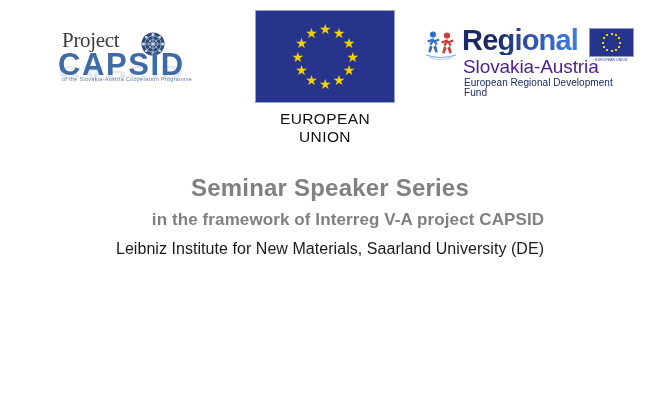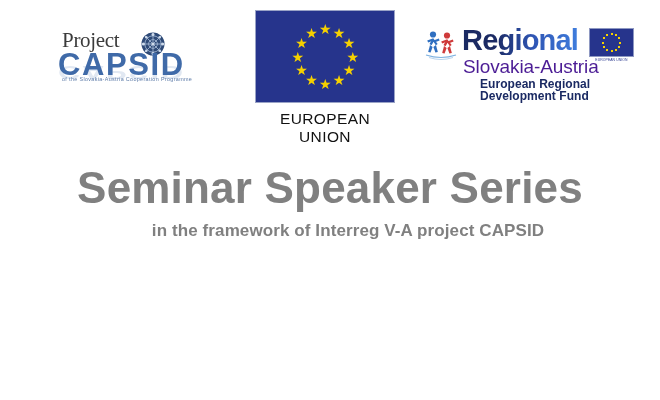--- a/index.html
+++ b/index.html
@@ -159,25 +159,25 @@
     left: 39px;
     top: 31px;
     font-family: "Liberation Sans", sans-serif;
     font-size: 19px;
     color: #4c1d95;
     letter-spacing: -0.1px;
     line-height: 1;
   }
   .interreg-fund {
     position: absolute;
-    left: 56px;
+    left: 40px;
     top: 52px;
     font-family: "Liberation Sans", sans-serif;
-    font-weight: bold;
-    font-size: 12px;
+    font-weight: normal;
+    font-size: 10px;
     color: #1b2a63;
     letter-spacing: 0.05px;
     line-height: 1;
   }
   .interreg-euflag {
     position: absolute;
     left: 165px;
     top: 2px;
     width: 45px;
     height: 38px;
@@ -207,24 +207,24 @@
 
   
   .main-text {
     position: absolute;
     top: 135px;
     left: 0;
     width: 660px;
     text-align: center;
   }
   .series-title {
-    margin-top: 29px;
-    font-family: "Liberation Sans", sans-serif;
-    font-weight: bold;
-    font-size: 44px;
+    margin-top: 40px;
+    font-family: "Liberation Sans", sans-serif;
+    font-weight: bold;
+    font-size: 24px;
     color: #808080;
     letter-spacing: 0.2px;
     line-height: 1.1;
   }
   .series-subtitle {
     margin-top: 9px;
     font-family: "Liberation Sans", sans-serif;
     font-weight: bold;
     font-size: 17px;
     color: #808080;
@@ -376,13 +376,14 @@
           <div class="mini-star" style="left: 16.4px; top: 5.39859px; background: rgb(245, 208, 0);"></div>
         </div>
       <div class="mini-caption">EUROPEAN UNION</div>
     </div>
   </div>
 </div>
 
 <div class="main-text">
   <div class="series-title">Seminar Speaker Series</div>
   <div class="series-subtitle">in the framework of Interreg V-A project CAPSID</div>
+  <div class="speaker-affiliation">Leibniz Institute for New Materials, Saarland University (DE)</div>
 </div>
 
 </body></html>

